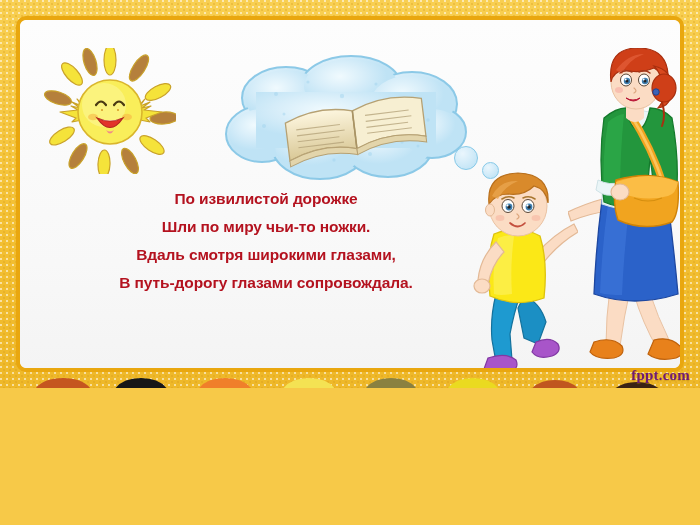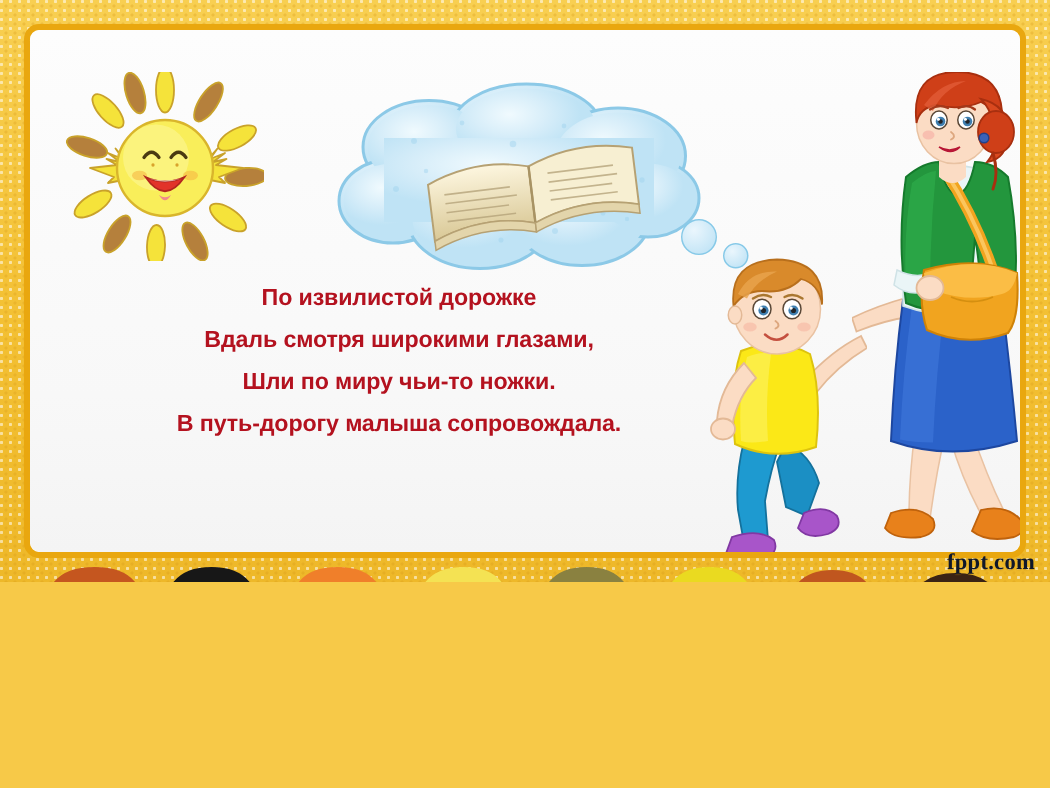--- a/index.html
+++ b/index.html
@@ -64,21 +64,21 @@
   
   .fig{position:absolute;}
   .boy{left:438px;top:148px;width:120px;height:215px;}
   .mom{left:548px;top:28px;width:140px;height:336px;}
 
   
   .kids{position:absolute;left:0;top:372px;width:700px;height:153px;}
 
   .wm{
     position:absolute;right:10px;bottom:4px;
-    color:#0f172a;font-size:15px;font-weight:bold;
+    color:#701a75;font-size:15px;font-weight:bold;
     font-family:"Liberation Serif",serif;
     text-shadow:0 1px 1px rgba(170,120,10,.45);
     letter-spacing:.2px;
   }
 </style>
 </head>
 <body>
 
 <div id="stage">
 
@@ -198,23 +198,23 @@
         </g>
       </svg>
     </div>
 
     <div class="bub b1"></div>
     <div class="bub b2"></div>
     <div class="bub b3"></div>
 
     <div class="poem">
       <span class="ln">По извилистой дорожке</span>
+      <span class="ln">Шли по миру чьи-то ножки.</span>
       <span class="ln">Вдаль смотря широкими  глазами,</span>
-      <span class="ln">Шли по миру чьи-то ножки.</span>
-      <span class="ln">В путь-дорогу малыша сопровождала.</span>
+      <span class="ln">В путь-дорогу глазами сопровождала.</span>
     </div>
 
     <div class="fig boy">
       <svg viewBox="0 0 120 215" width="120" height="215">
         <g>
 
           <path d="M78 86 Q96 66 116 56 L120 64 Q100 76 86 94 Z" fill="#fbdcc4" stroke="#e3b996" stroke-width="1.2"></path>
 
           <path d="M66 128 q16 6 22 26 l-8 22 -14 -6 -6 -30 Z" fill="#1b8fc4" stroke="#14719c" stroke-width="1.2"></path>
           <path d="M78 174 q14 -6 22 2 q4 8 -6 12 q-14 4 -20 -4 Z" fill="#a855c9" stroke="#8138a3" stroke-width="1.2"></path>

